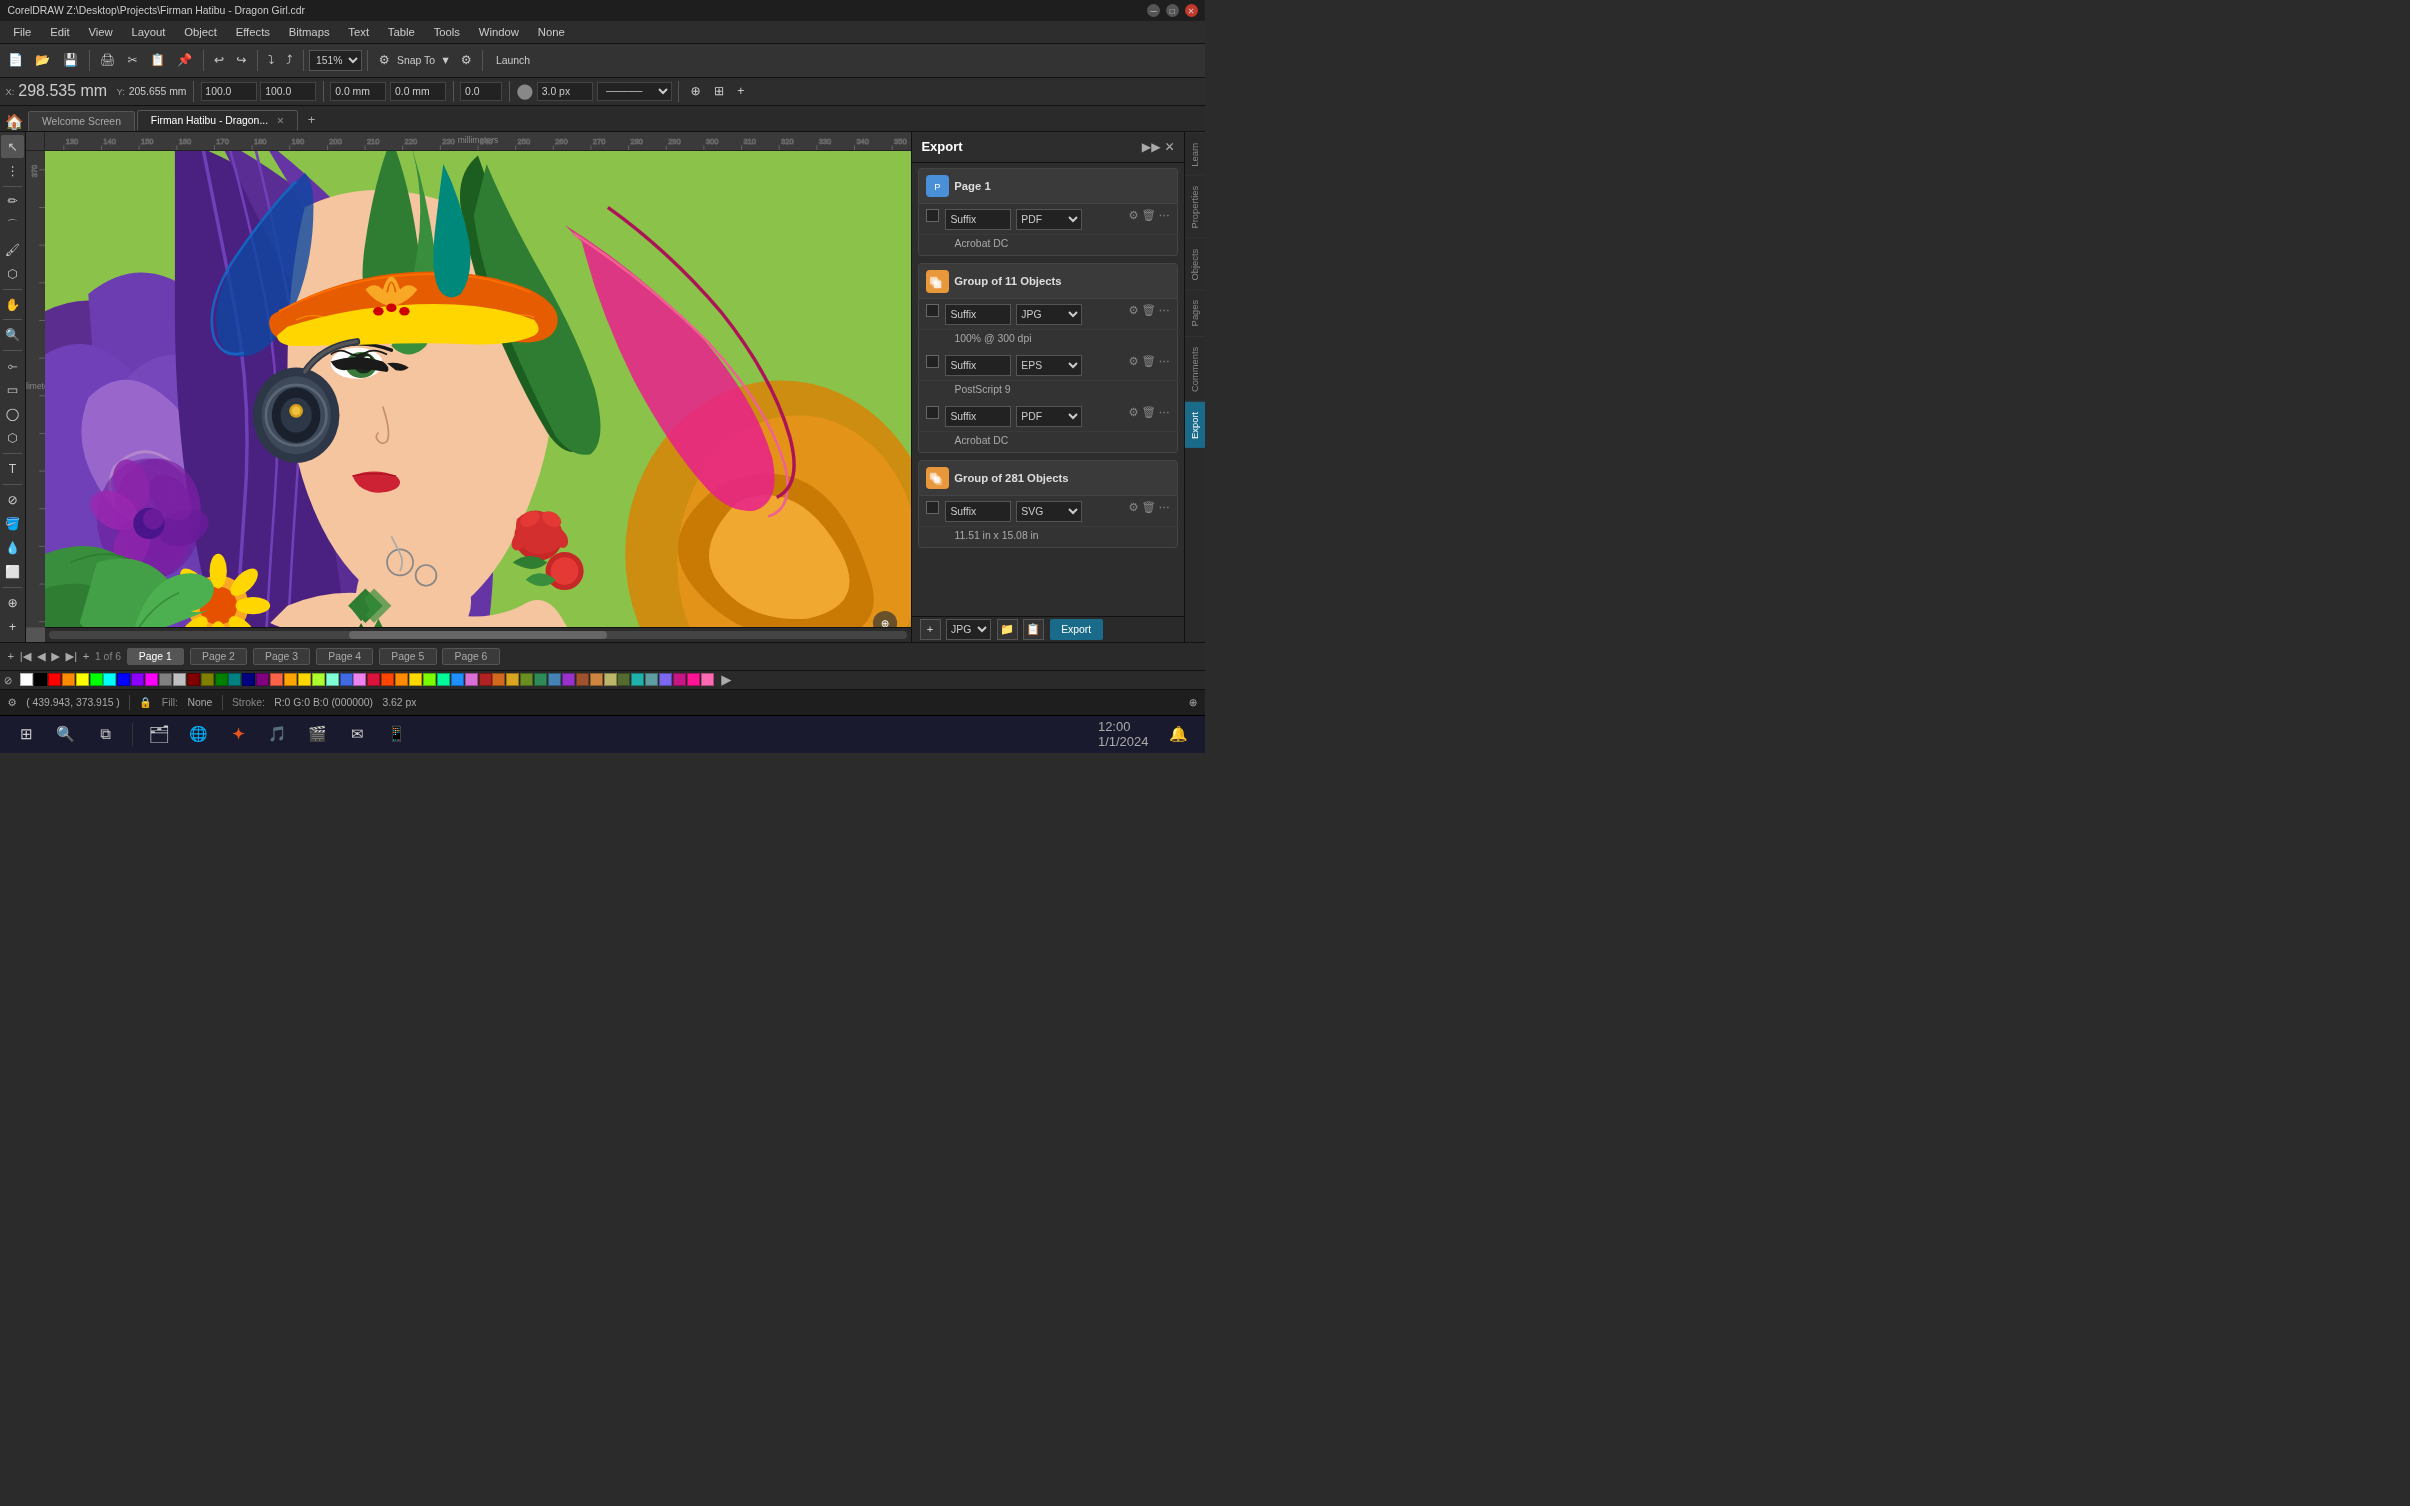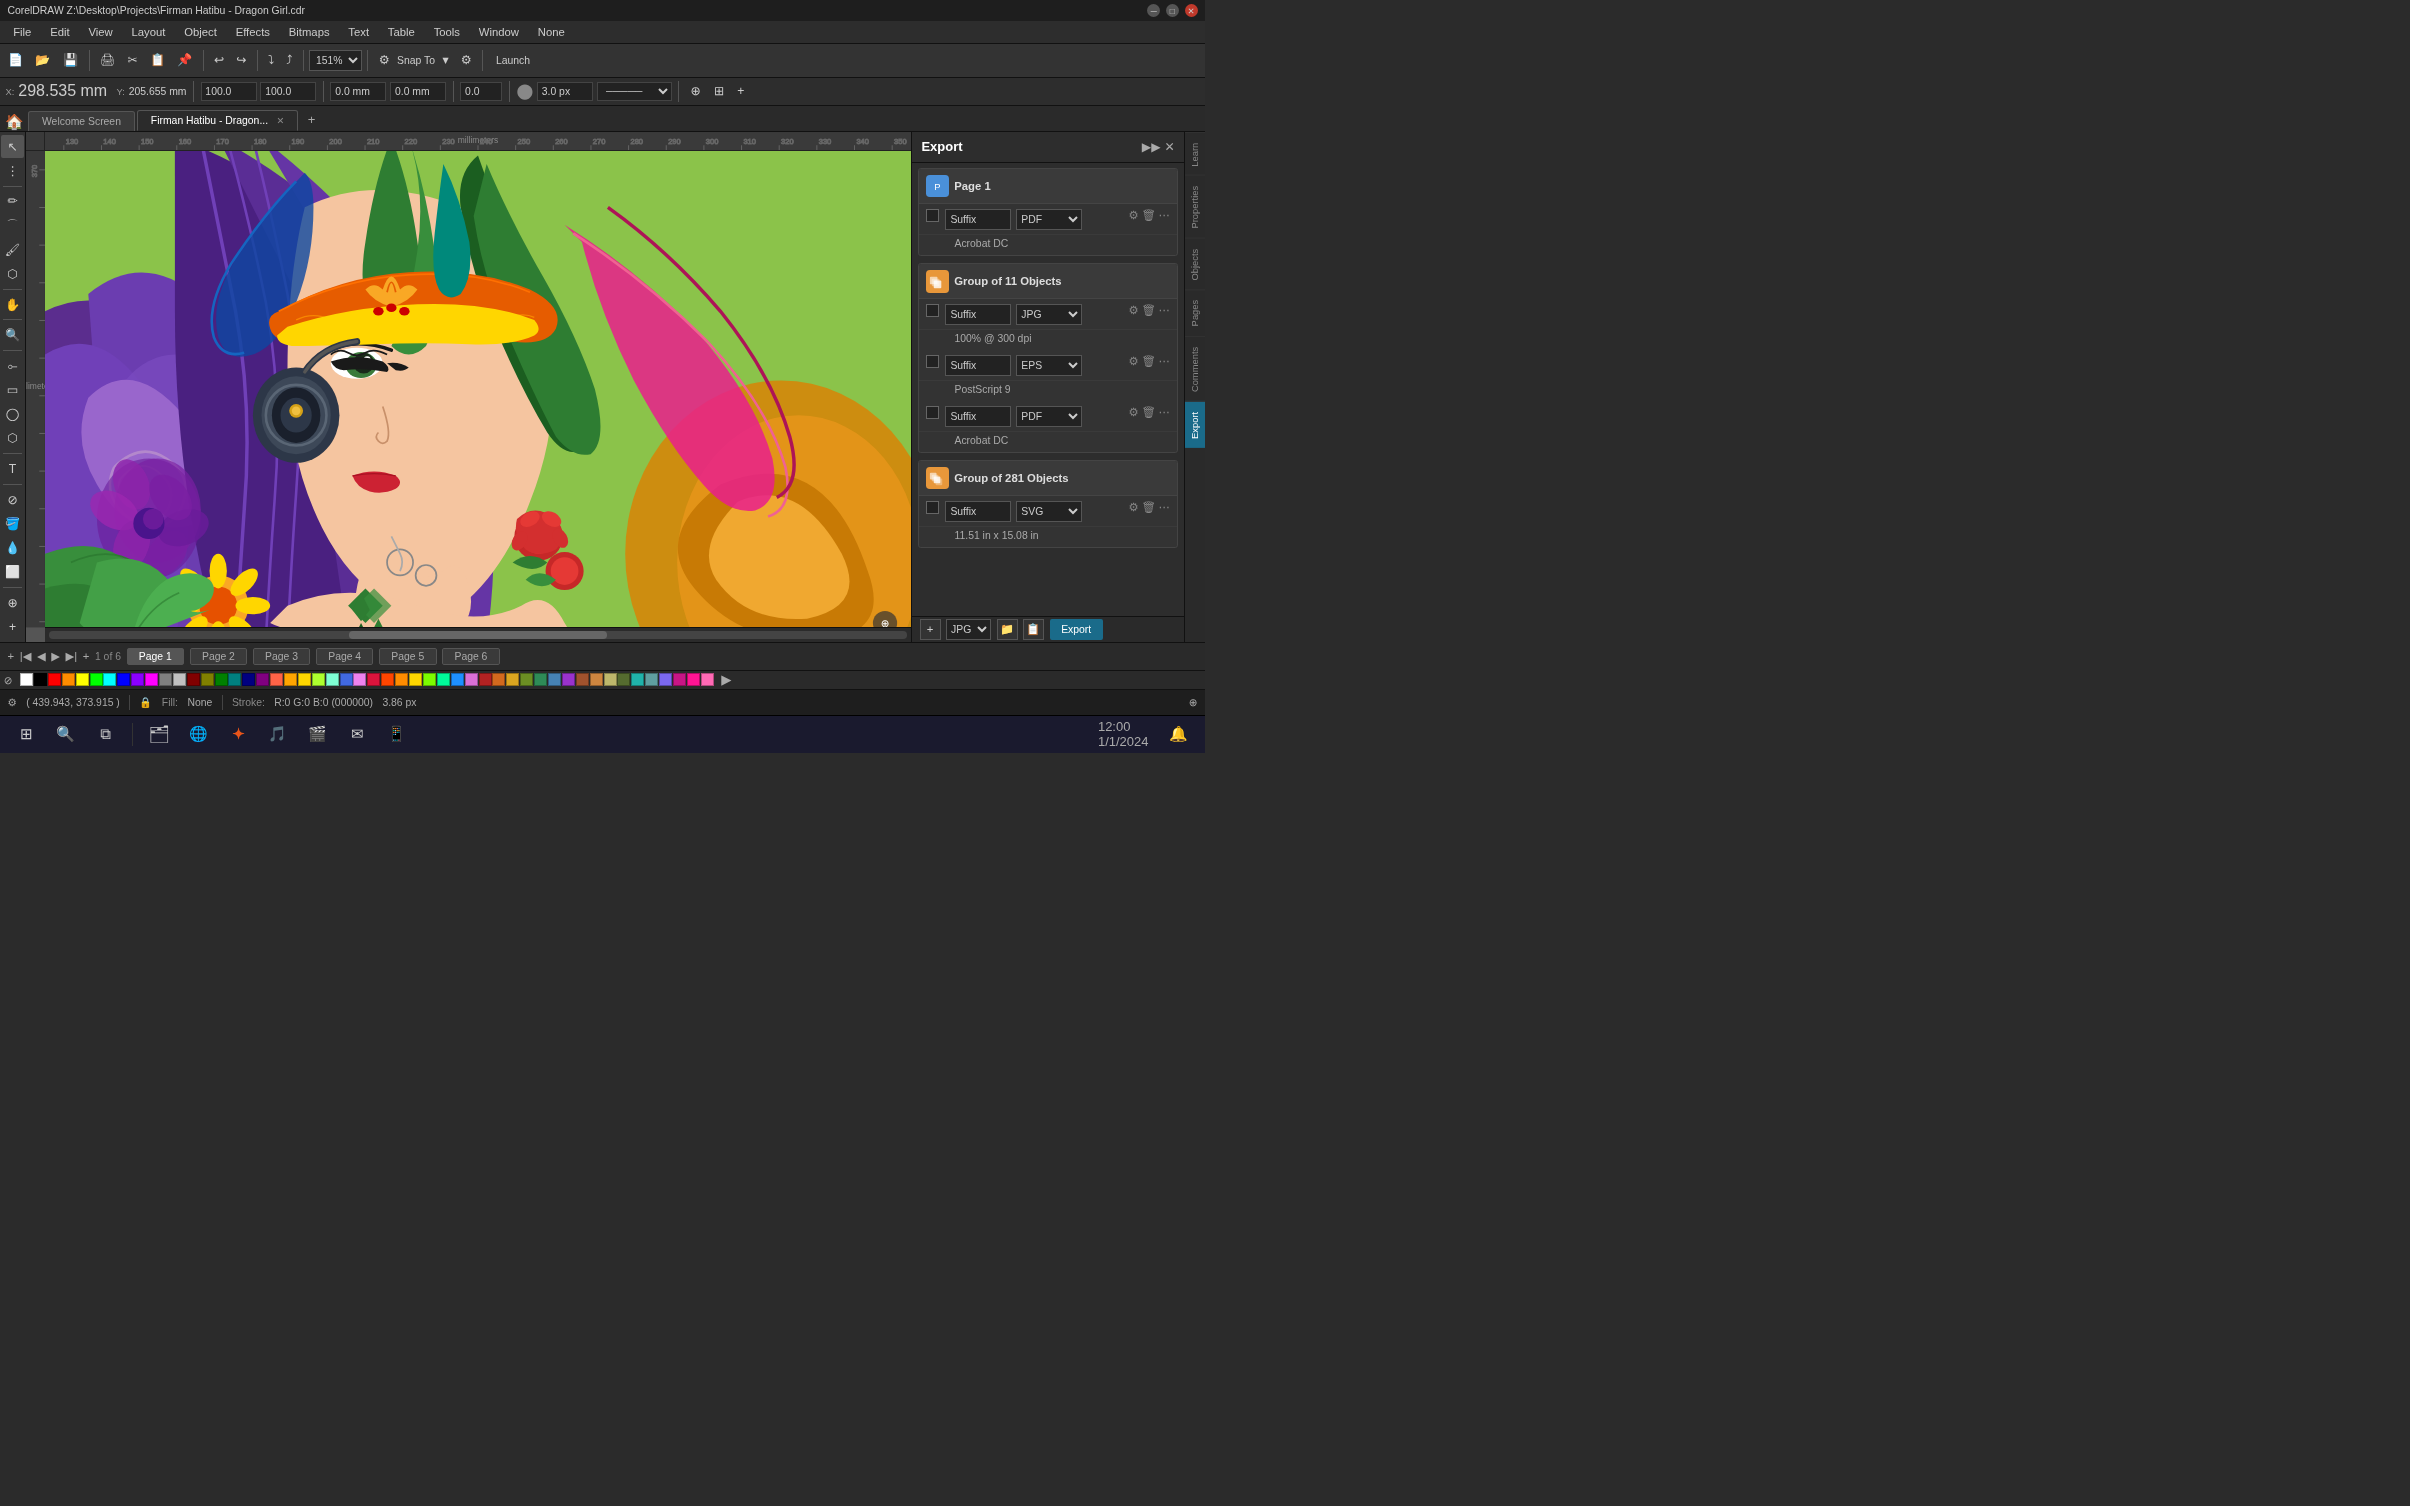--- a/index.html
+++ b/index.html
@@ -1069,21 +1069,21 @@
 <div id="status-bar">
   <span style="cursor:pointer;">⚙</span>
   <span>( 439.943, 373.915 )</span>
   <div class="status-sep"></div>
   <span>🔒</span>
   <span style="color:#888;">Fill:</span>
   <span>None</span>
   <div class="status-sep"></div>
   <span style="color:#888;">Stroke:</span>
   <span>R:0 G:0 B:0 (000000)</span>
-  <span>3.86 px</span>
+  <span>3.62 px</span>
   <div style="flex:1;"></div>
   <span style="cursor:pointer;">⊕</span>
 </div>
 
 <div id="taskbar">
   <div class="taskbar-btn">⊞</div>
   <div class="taskbar-btn">🔍</div>
   <div class="taskbar-btn">⧉</div>
   <div class="taskbar-sep"></div>
   <div class="taskbar-btn" style="font-size:17px;">🗂</div>

